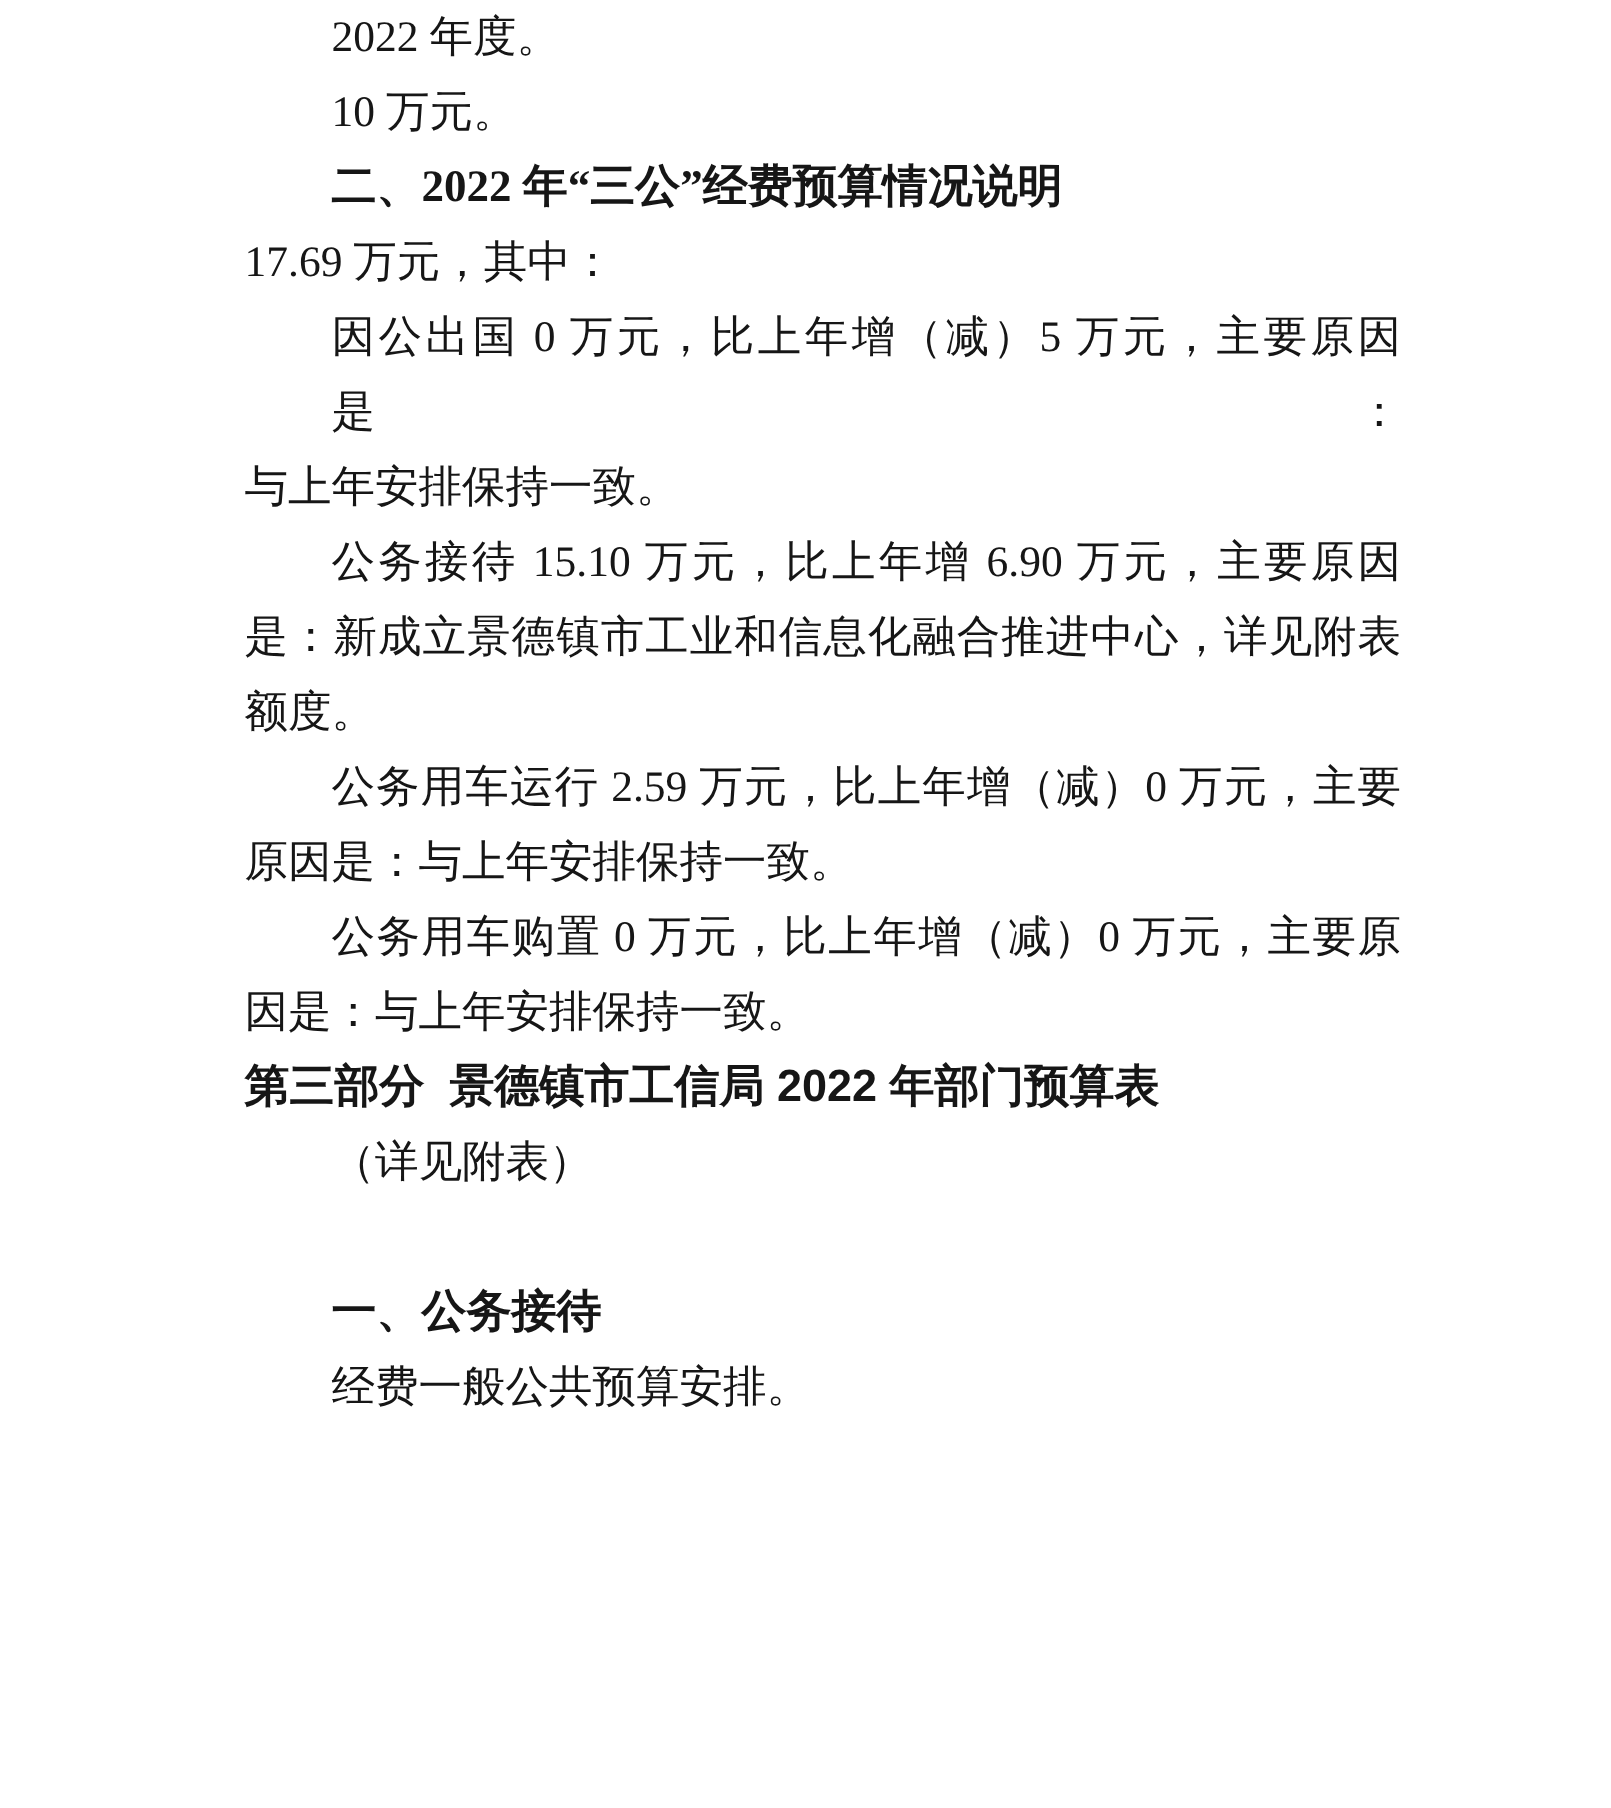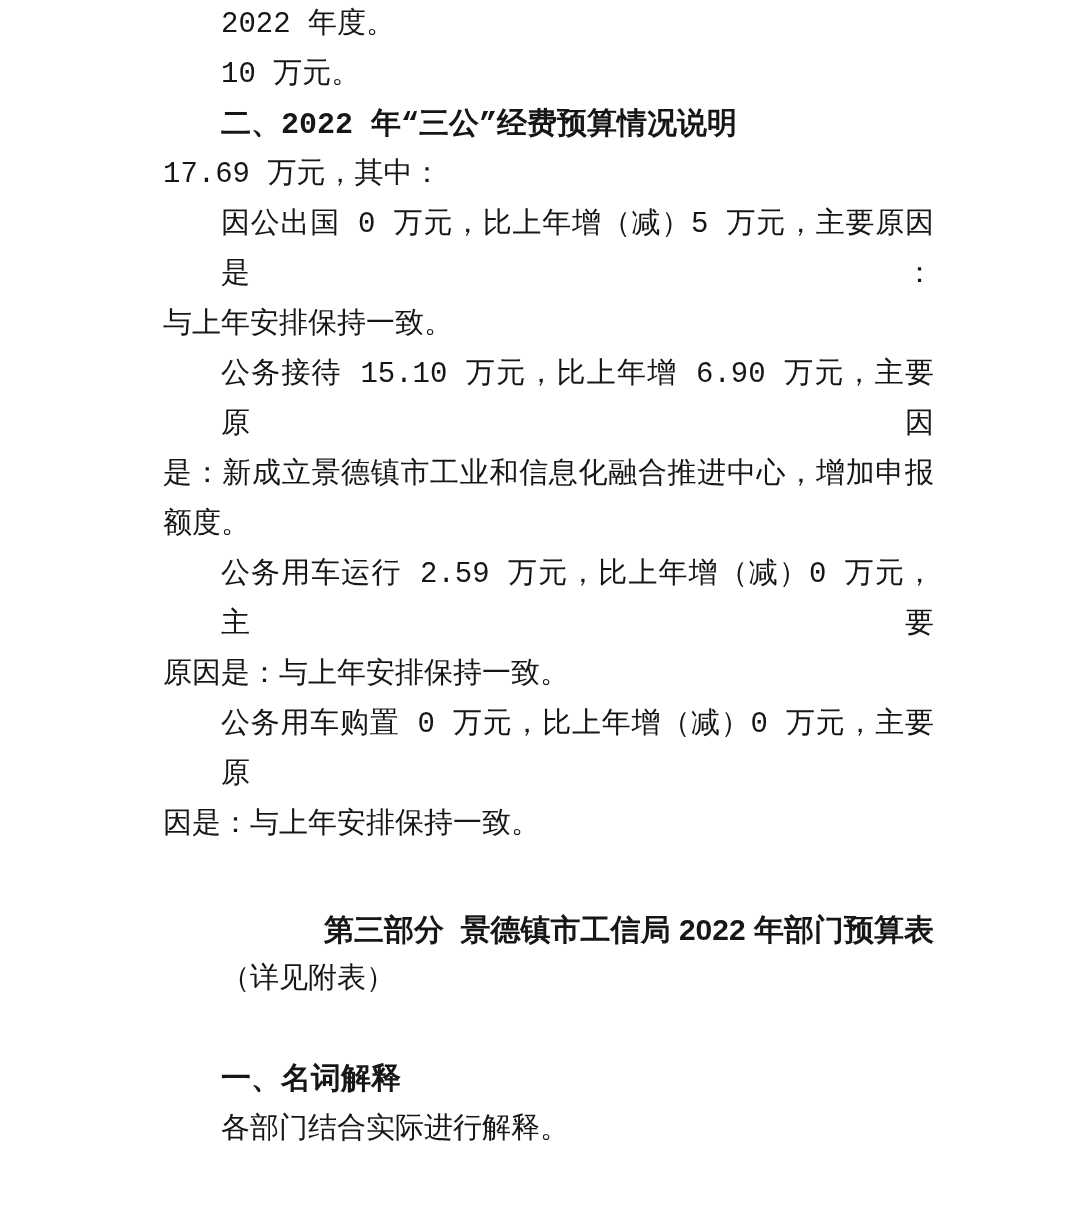--- a/index.html
+++ b/index.html
@@ -10,60 +10,60 @@
     overflow:hidden;
     margin:0 auto;
   }
   .textblock{
     position:absolute;
     left:163px;top:0;
     width:771px;
   }
   .line{
     margin:0;padding:0;
-    font-family:Liberation Mono, monospace;
+    font-family:Liberation Serif, serif;
     font-size:29px;
     line-height:50px;
     color:#161616;
     white-space:pre;
     overflow:visible;
   }
   .indent{padding-left:58px;}
   .justify{
     white-space:normal;
     text-align:justify;
     text-align-last:justify;
     text-justify:inter-character;
   }
   .bold{font-weight:bold;font-size:30px;}
   .sans{
     font-family:"Liberation Sans","DejaVu Sans",sans-serif;
     font-weight:bold;
     font-size:30px;
   }
-  .gap55{margin-top:55px;text-align:right;}
+  .gap55{}
   .gap50{margin-top:50px;}
 </style>
 </head>
 <body>
 
 <div class="page">
   <div class="textblock">
     <p class="line indent">2022 年度。</p>
     <p class="line indent">10 万元。</p>
     <p class="line indent bold">二、2022 年“三公”经费预算情况说明</p>
     <p class="line">17.69 万元，其中：</p>
     <p class="line indent justify">因公出国 0 万元，比上年增（减）5 万元，主要原因是：</p>
     <p class="line">与上年安排保持一致。</p>
     <p class="line indent justify">公务接待 15.10 万元，比上年增 6.90 万元，主要原因</p>
-    <p class="line justify">是：新成立景德镇市工业和信息化融合推进中心，增加申报</p>
+    <p class="line justify">是：新成立景德镇市工业和信息化融合推进中心，详见附表</p>
     <p class="line">额度。</p>
     <p class="line indent justify">公务用车运行 2.59 万元，比上年增（减）0 万元，主要</p>
     <p class="line">原因是：与上年安排保持一致。</p>
     <p class="line indent justify">公务用车购置 0 万元，比上年增（减）0 万元，主要原</p>
     <p class="line">因是：与上年安排保持一致。</p>
     <p class="line sans gap55">第三部分  景德镇市工信局 2022 年部门预算表</p>
     <p class="line indent">（详见附表）</p>
-    <p class="line indent bold gap50">一、名词解释</p>
-    <p class="line indent">各部门结合实际进行解释。</p>
+    <p class="line indent bold gap50">一、公务接待</p>
+    <p class="line indent">经费一般公共预算安排。</p>
 
   </div>
 </div>
 
 </body></html>

